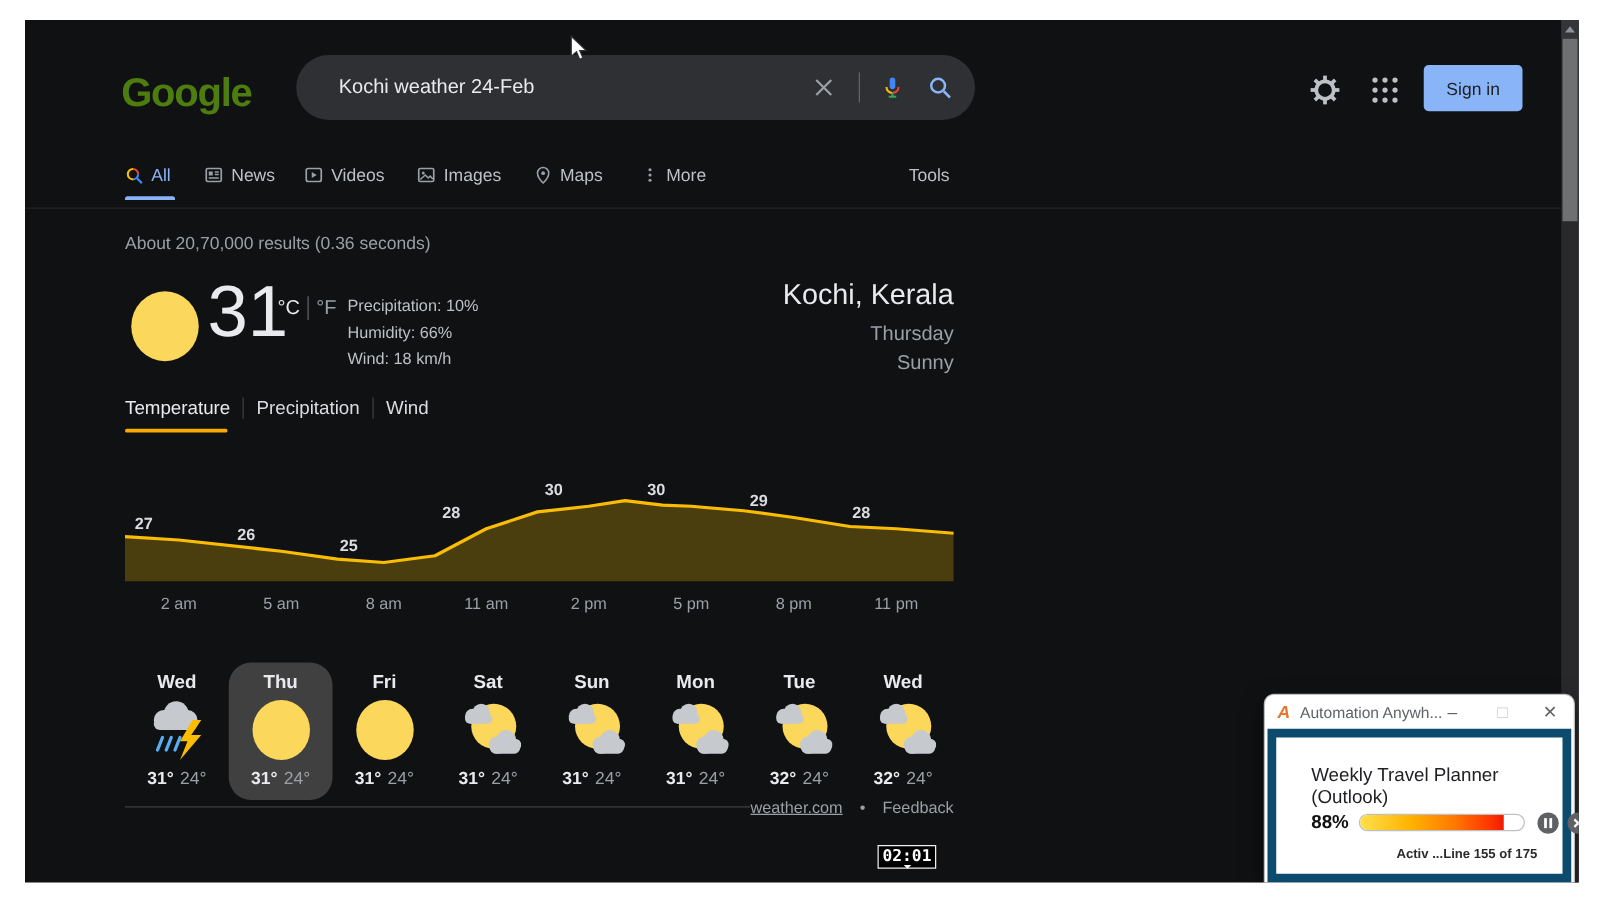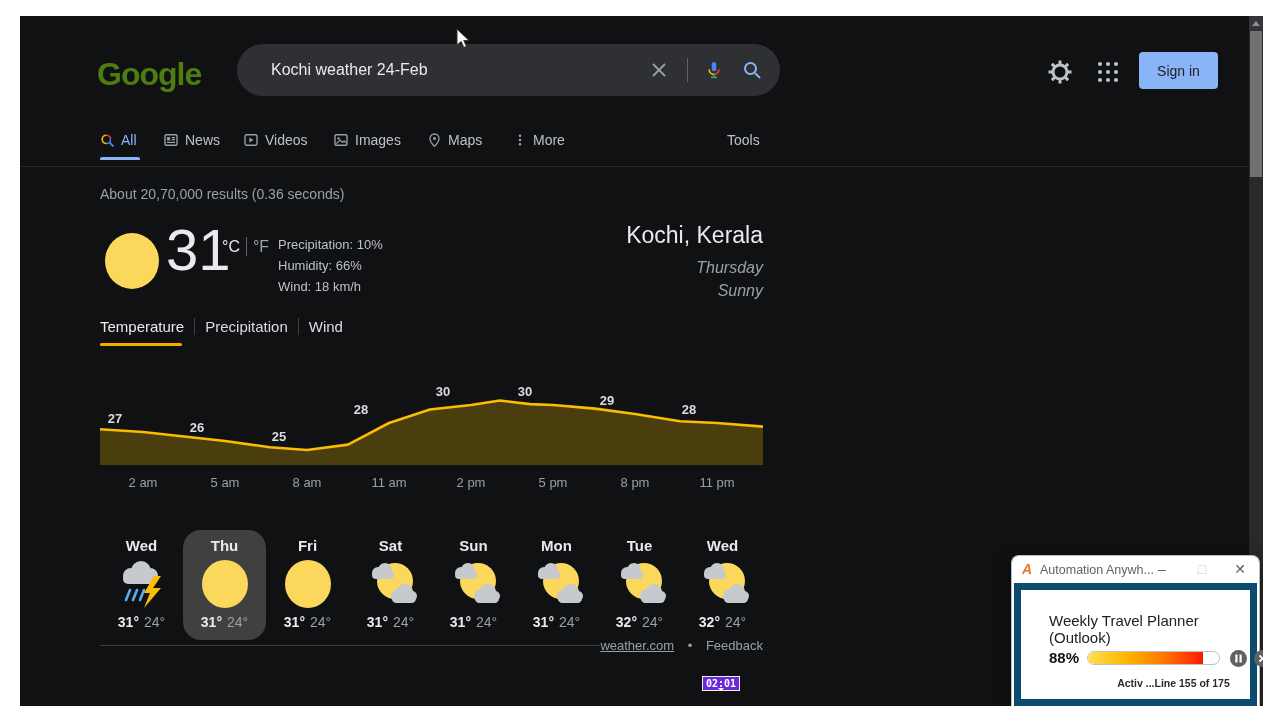--- a/index.html
+++ b/index.html
@@ -31,21 +31,21 @@
 
   
   .w-sun { position:absolute; left:83px; top:216px; }
   .w-temp { position:absolute; left:146px; top:200px; font-size:58px; font-weight:normal; color:#e8eaed; }
   .w-units { position:absolute; left:202px; top:221px; display:flex; align-items:center; gap:6px; font-size:16px; }
   .unit-c { color:#e8eaed; cursor:pointer; } .unit-f { color:#9aa0a6; cursor:pointer; }
   .unit-sep { width:1px; height:19px; background:#5f6368; }
   .w-details { position:absolute; left:258px; top:218px; font-size:13px; line-height:21px; color:#bdc1c6; }
   .w-loc { position:absolute; left:420px; top:206px; width:323px; text-align:right; }
   .w-city { font-size:23px; color:#e8eaed; }
-  .w-day,.w-cond { font-size:16px; color:#9aa0a6; line-height:23px;font-style:italic; }
+  .w-day,.w-cond { font-size:16px; color:#9aa0a6; line-height:23px; }
   .w-day { margin-top:7px; }
 
   
   .wtabs { position:absolute; left:80px; top:302px; display:flex; align-items:center; gap:10px; font-size:15px; color:#dadce0; }
   .wtab { cursor:pointer; }
   .wtab-sep { width:1px; height:17px; background:#3c4043; }
   .underline-yellow { position:absolute; left:80px; top:327px; width:82px; height:3px; background:#f9ab00; border-radius:2px; }
 
   .chartbox { position:absolute; left:80px; top:364px; width:663px; height:112px; }
 
@@ -58,21 +58,21 @@
   .ftemps { margin-top:4px; font-size:14px; }
   .hi { font-weight:bold; color:#e8eaed; } .lo { color:#9aa0a6; margin-left:5px; }
 
   .w-divider { position:absolute; left:80px; top:629px; width:500px; height:1px; background:#3c4043; }
   .attrib { position:absolute; left:420px; top:622px; width:323px; text-align:right; font-size:13px; color:#9aa0a6; }
   .attrib a { color:#9aa0a6; text-decoration:underline; cursor:pointer; }
   .attrib .dot { margin:0 10px; }
   .attrib .fb { cursor:pointer; }
 
   
-  .badge { position:absolute; left:682px; top:660px; background:#6d28d9; border:1px solid #efefef; color:#fff; font-size:10px; font-weight:bold; padding:1px 3px; font-family:"DejaVu Sans Mono", monospace; }
+  .badge { position:absolute; left:682px; top:660px; background:#000000; border:1px solid #efefef; color:#fff; font-size:13px; font-weight:bold; padding:1px 3px; font-family:"DejaVu Sans Mono", monospace; }
   .badge::after { content:""; position:absolute; left:50%; bottom:-4px; margin-left:-3px; border:3px solid transparent; border-top-color:#fff; }
 
   
   .popup { position:absolute; left:992px; top:540px; width:247px; height:150px; background:#fff; border-radius:7px 7px 0 0; box-shadow:0 0 0 1px #bcbcbc, 0 6px 18px rgba(0,0,0,.55); z-index:5; }
   .p-title { position:absolute; left:0; top:0; width:100%; height:27px; }
   .p-logo { position:absolute; left:10px; top:5px; font-size:14px; font-weight:bold; color:#e8762d; font-style:italic; }
   .p-name { position:absolute; left:28px; top:7px; font-size:12.5px; color:#5f6368; }
   .p-ctl { position:absolute; top:3px; width:20px; height:20px; text-align:center; line-height:20px; font-size:14px; color:#5f6368; cursor:pointer; }
   .p-min { left:140px; } .p-max { left:180px; color:#c9cdd1; } .p-close { left:218px; }
   .p-body { position:absolute; left:2px; right:2px; top:27px; bottom:0; border:7px solid #0c4a6e; background:#fff; }

